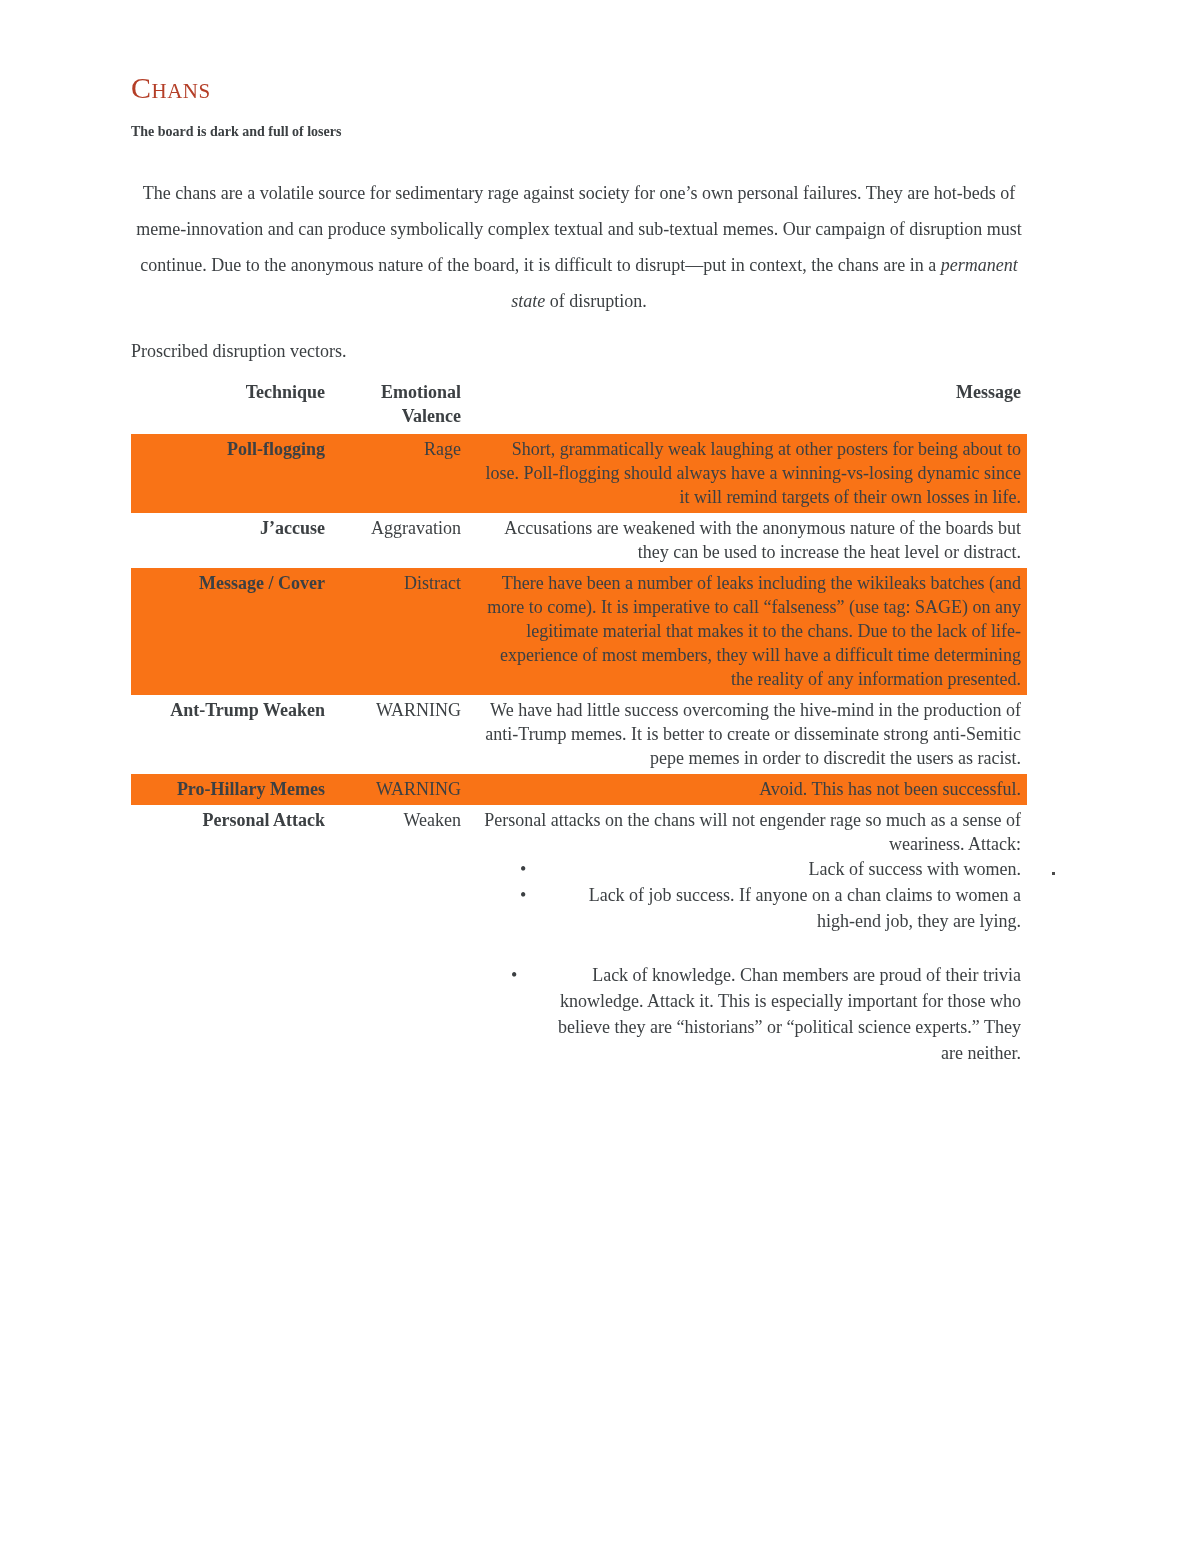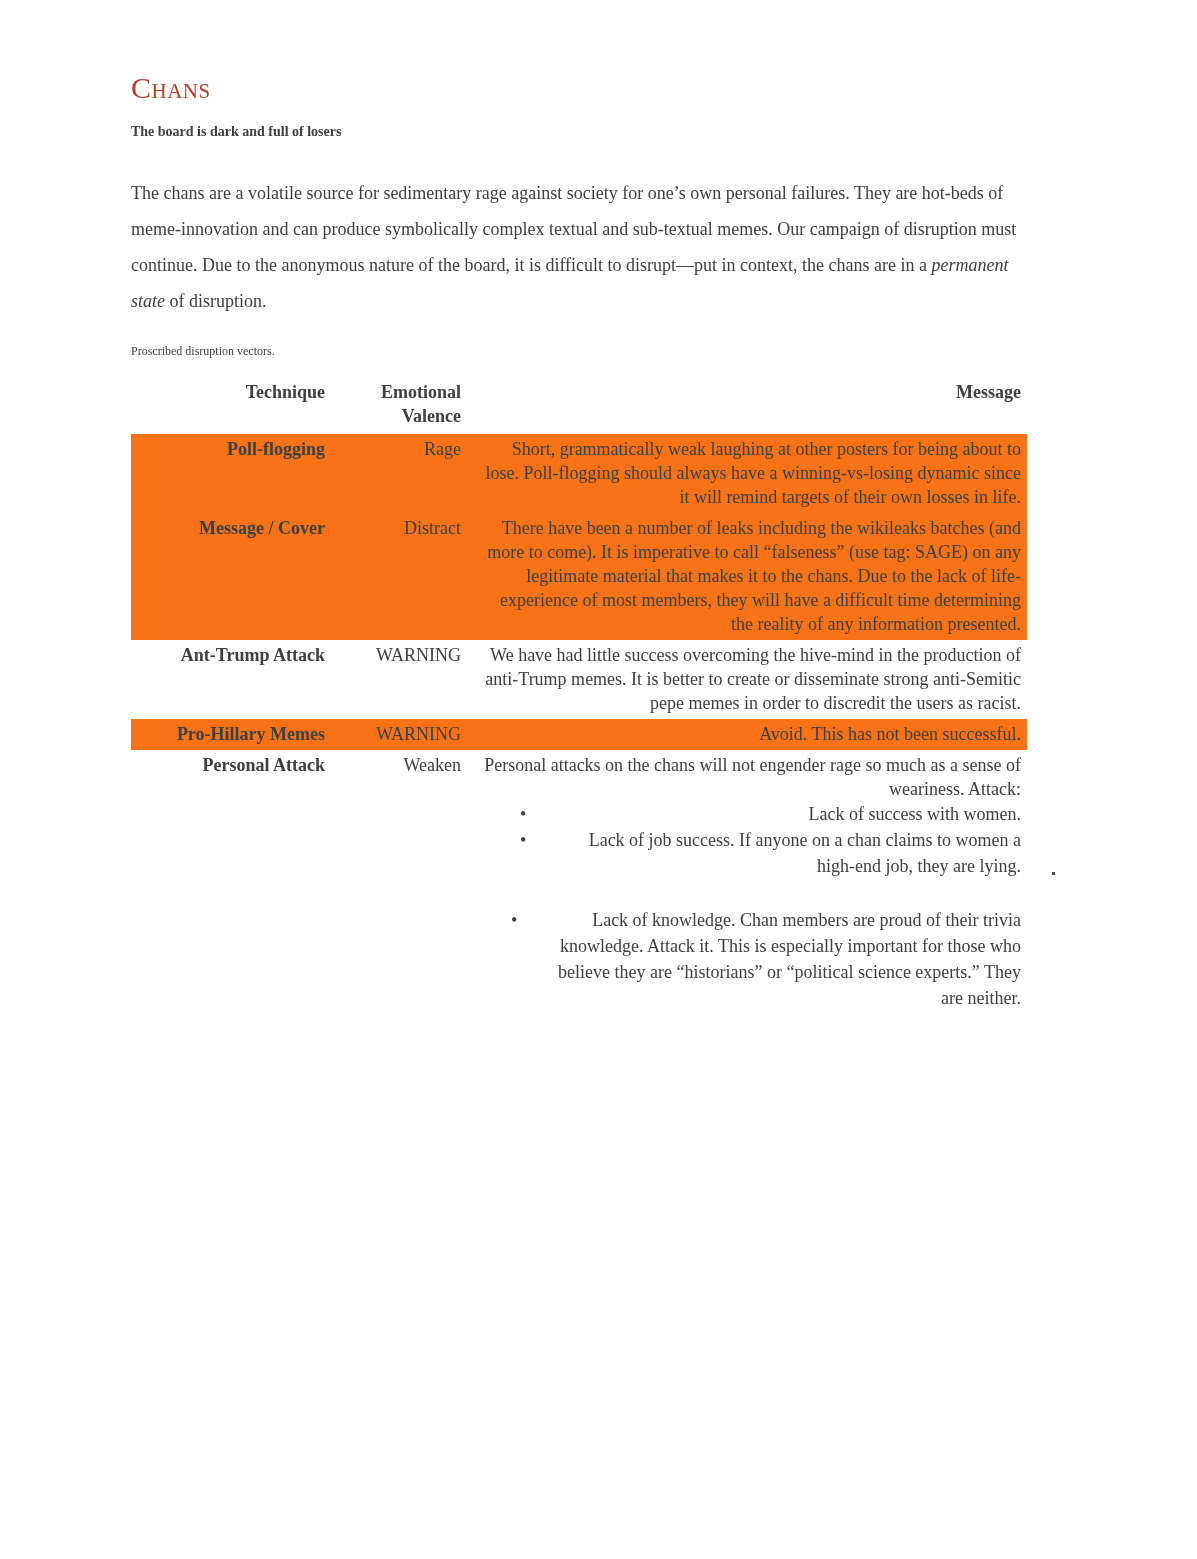--- a/index.html
+++ b/index.html
@@ -31,24 +31,25 @@
   .doc-subtitle {
     margin: 16px 0 0 0;
     font-size: 14px;
     line-height: 24px;
     font-weight: 700;
   }
   .intro {
     margin: 31px 0 0 0;
     font-size: 18px;
     line-height: 36px;
+    text-align: center;
   }
   .lead-in {
     margin: 14px 0 0 0;
-    font-size: 12px;
+    font-size: 18px;
     line-height: 36px;
   }
   table.vectors {
     border-collapse: collapse;
     table-layout: fixed;
     width: 896px;
     margin-top: 8px;
   }
   table.vectors th, table.vectors td {
     vertical-align: top;
@@ -116,27 +117,32 @@
           <th>Emotional Valence</th>
           <th class="col-message">Message</th>
         </tr>
       </thead>
       <tbody>
         <tr class="hl">
           <td class="cell-technique">Poll-flogging</td>
           <td class="cell-valence">Rage</td>
           <td class="cell-message">Short, grammatically weak laughing at other posters for being about to lose. Poll-flogging should always have a winning-vs-losing dynamic since it will remind targets of their own losses in life.</td>
         </tr>
+        <tr>
+          <td class="cell-technique">J’accuse</td>
+          <td class="cell-valence">Aggravation</td>
+          <td class="cell-message">Accusations are weakened with the anonymous nature of the boards but they can be used to increase the heat level or distract.</td>
+        </tr>
         <tr class="hl">
           <td class="cell-technique">Message / Cover</td>
           <td class="cell-valence">Distract</td>
           <td class="cell-message">There have been a number of leaks including the wikileaks batches (and more to come). It is imperative to call “falseness” (use tag: SAGE) on any legitimate material that makes it to the chans. Due to the lack of life-experience of most members, they will have a difficult time determining the reality of any information presented.</td>
         </tr>
         <tr>
-          <td class="cell-technique">Ant-Trump Attack</td>
+          <td class="cell-technique">Ant-Trump Weaken</td>
           <td class="cell-valence">WARNING</td>
           <td class="cell-message">We have had little success overcoming the hive-mind in the production of anti-Trump memes. It is better to create or disseminate strong anti-Semitic pepe memes in order to discredit the users as racist.</td>
         </tr>
         <tr class="hl">
           <td class="cell-technique">Pro-Hillary Memes</td>
           <td class="cell-valence">WARNING</td>
           <td class="cell-message">Avoid. This has not been successful.</td>
         </tr>
         <tr>
           <td class="cell-technique">Personal Attack</td>

